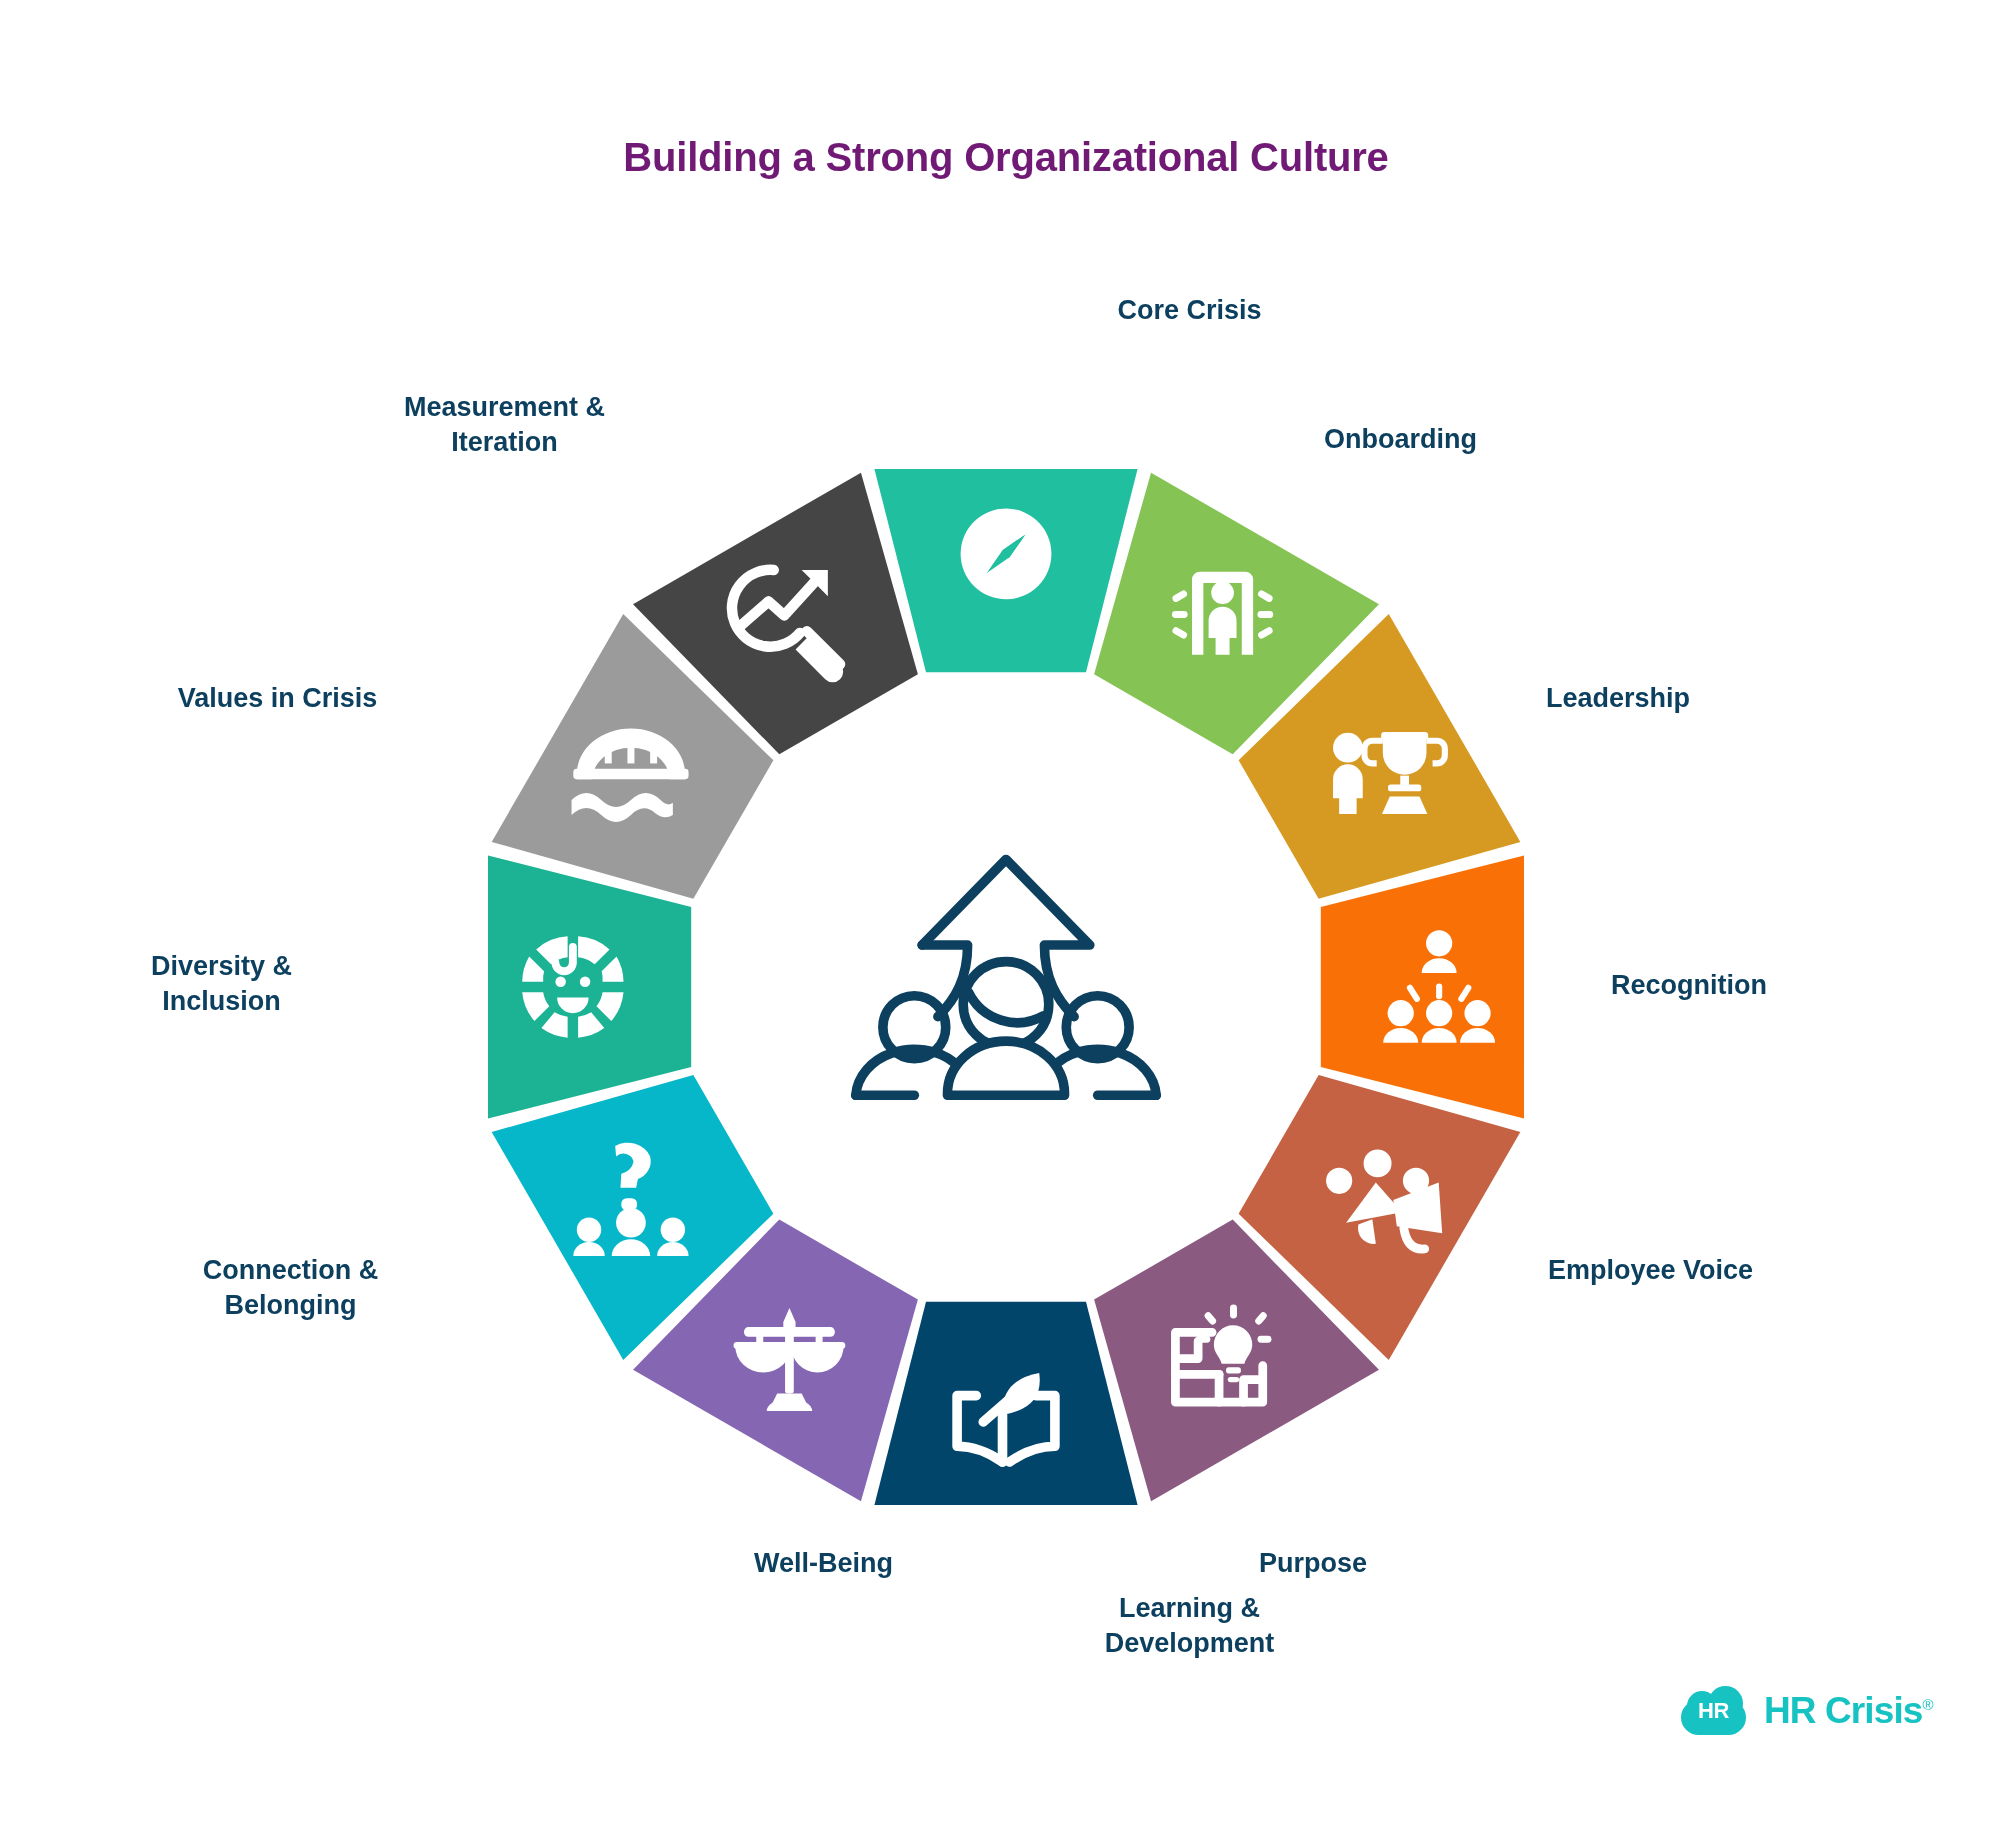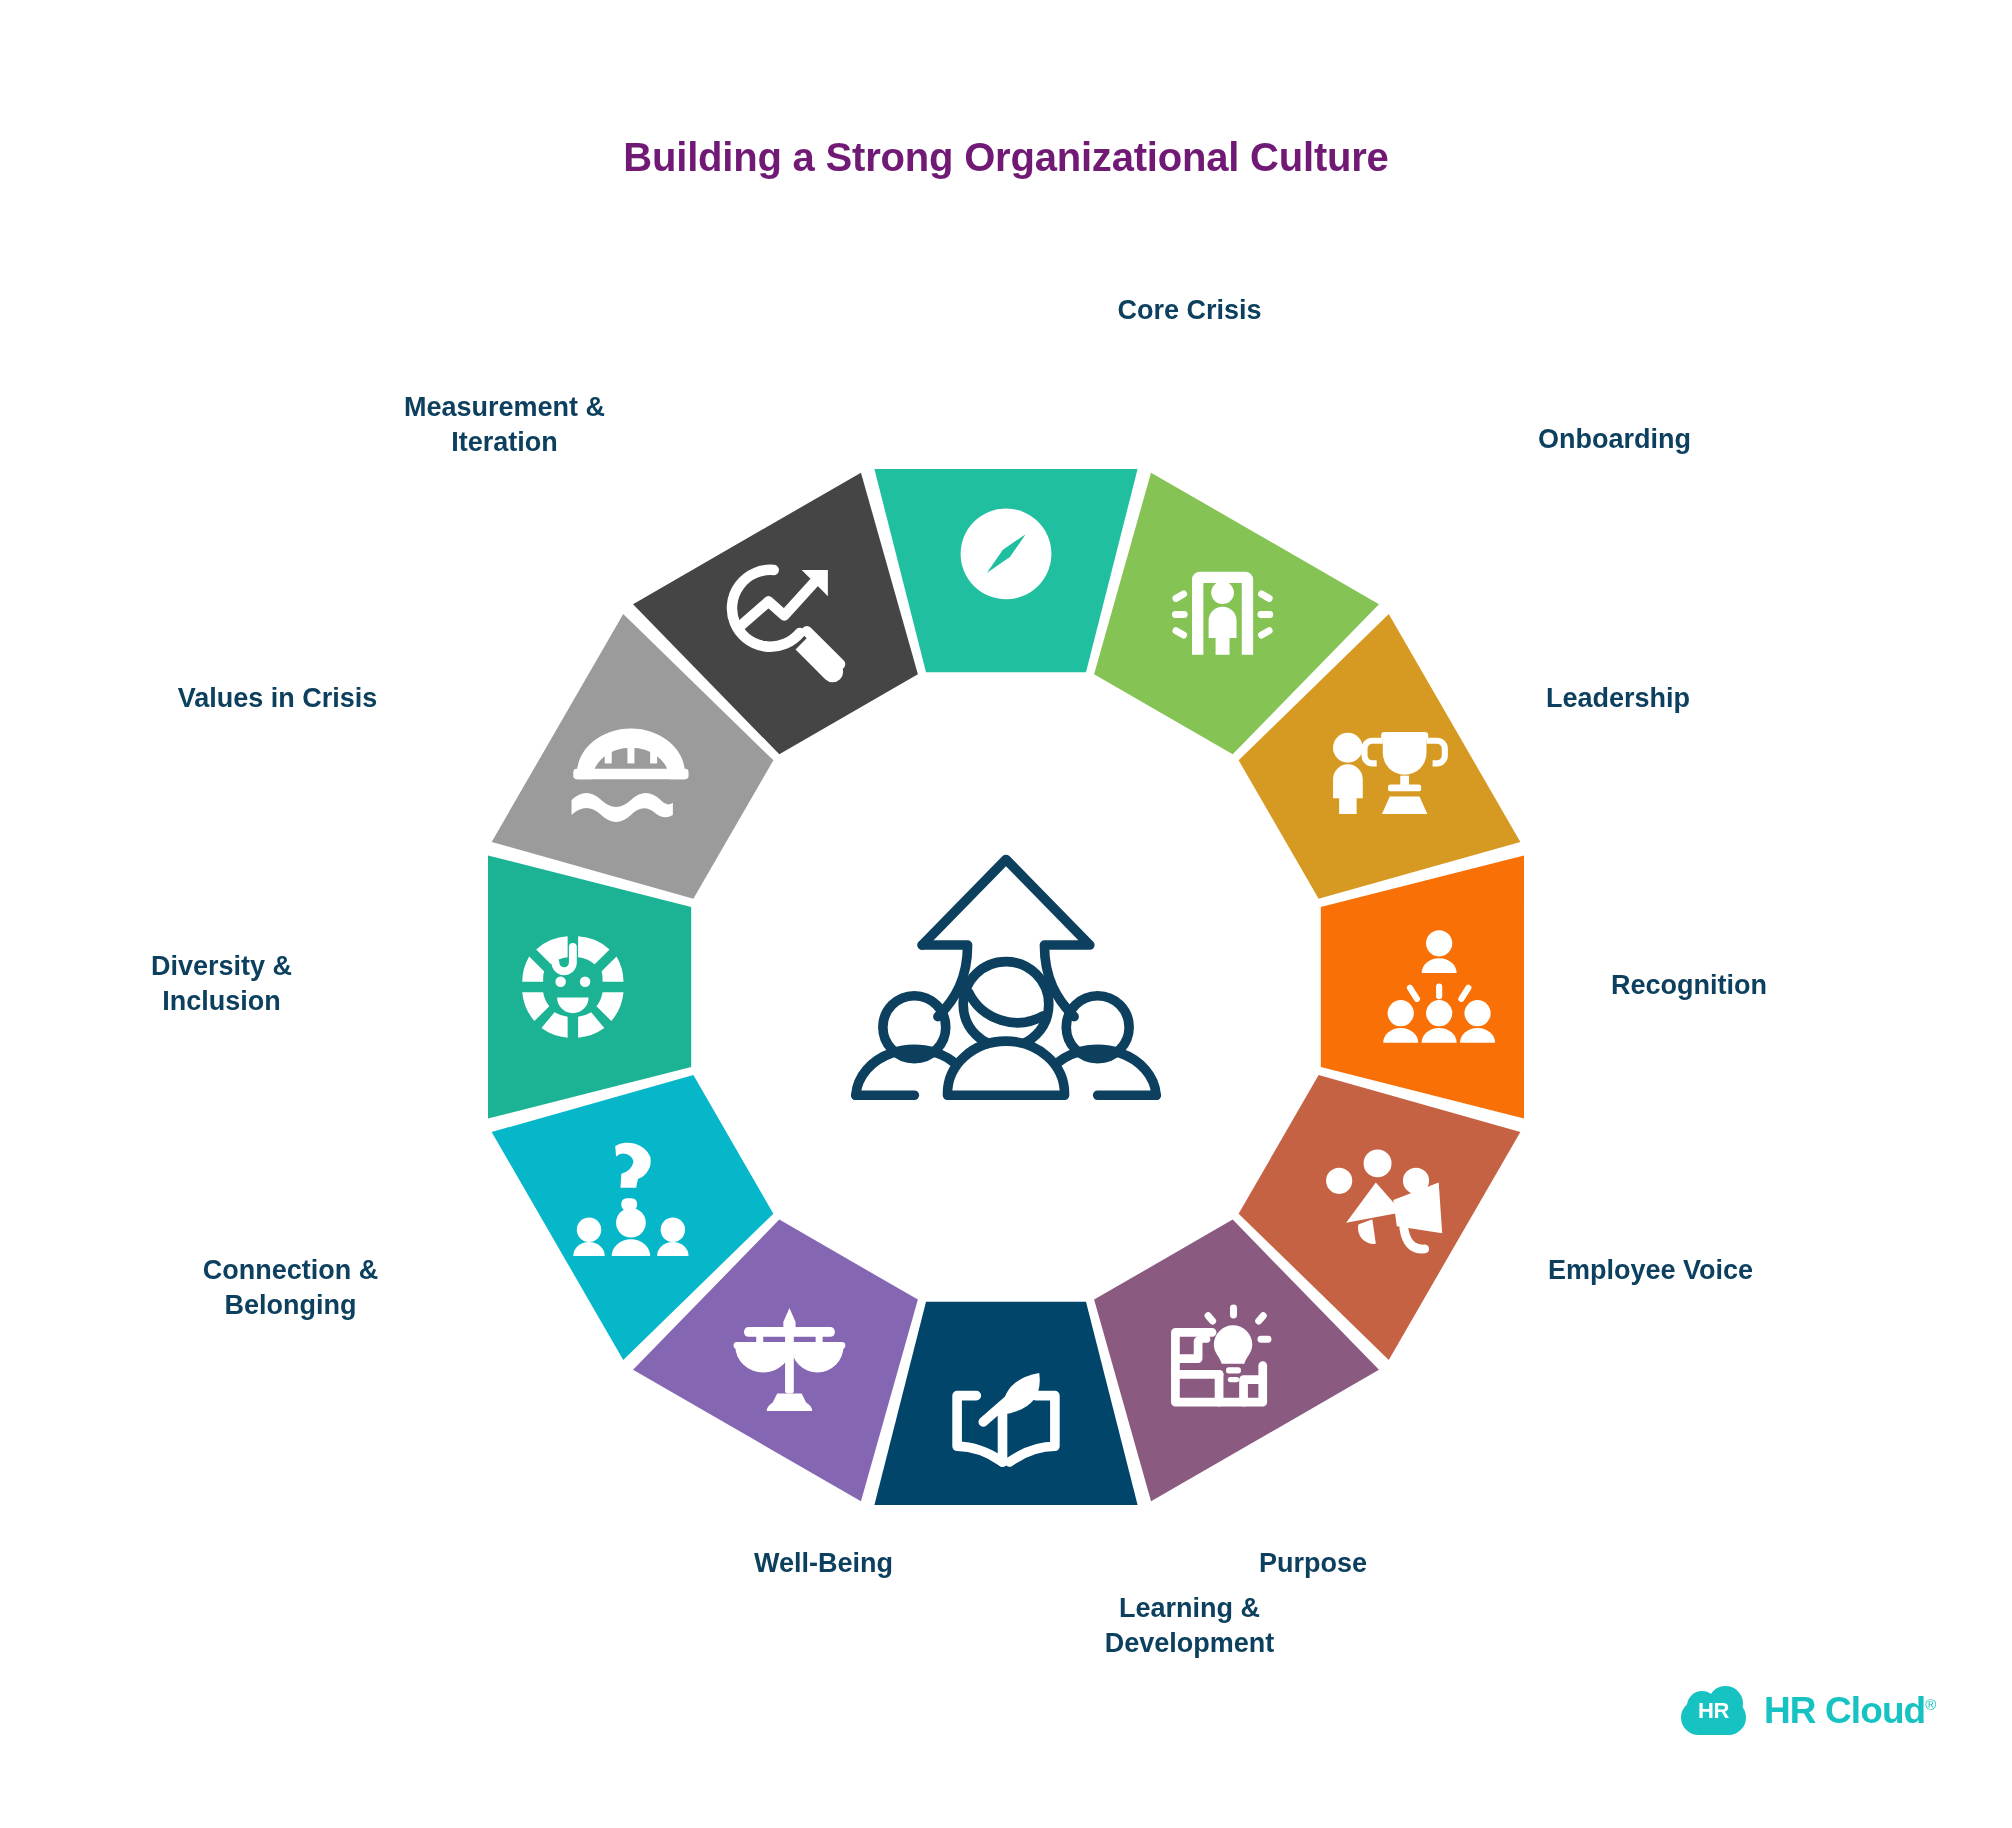--- a/index.html
+++ b/index.html
@@ -280,21 +280,21 @@
       <path d="M -172 124 A 67 56 0 0 1 -60 86"></path>
       <path d="M -172 124 L -105 124"></path>
       <circle cx="105" cy="46" r="36"></circle>
       <path d="M 172 124 A 67 56 0 0 0 60 86"></path>
       <path d="M 172 124 L 105 124"></path>
     </g>
   </svg>
 
   <div id="labels">
       <div class="label center" style="left: 1006px; top: 293px; width: 367px;">Core Crisis</div>
-      <div class="label right" style="left: 1324px; top: 422px; width: 367px; text-align: right;">Onboarding</div>
+      <div class="label right" style="left: 1324px; top: 422px; width: 367px;">Onboarding</div>
       <div class="label right" style="left: 1546px; top: 681px; width: 367px;">Leadership</div>
       <div class="label right" style="left: 1611px; top: 968px; width: 367px;">Recognition</div>
       <div class="label right" style="left: 1548px; top: 1253px; width: 367px;">Employee Voice</div>
       <div class="label right" style="left: 1259px; top: 1546px; width: 367px;">Purpose</div>
       <div class="label center" style="left: 1006px; top: 1591px; width: 367px;">Learning &amp;
 Development</div>
       <div class="label center" style="left: 675px; top: 1546px; width: 297px;">Well-Being</div>
       <div class="label left" style="left: 107px; top: 1253px; width: 367px;">Connection &amp;
 Belonging</div>
       <div class="label left" style="left: 38px; top: 949px; width: 367px;">Diversity &amp;
@@ -305,15 +305,15 @@
     </div>
 </div>
 
 <div id="logo">
   <div class="cloud">
     <div class="c-b1"></div>
       <div class="c-b2"></div>
       <div class="c-body"></div>
     <div class="c-txt">HR</div>
   </div>
-  <div class="logo-text"><span>HR Cloud</span><span class="logo-reg">®</span></div>
+  <div class="logo-text"><span>HR Crisis</span><span class="logo-reg">®</span></div>
 </div>
 
 
 </body></html>

